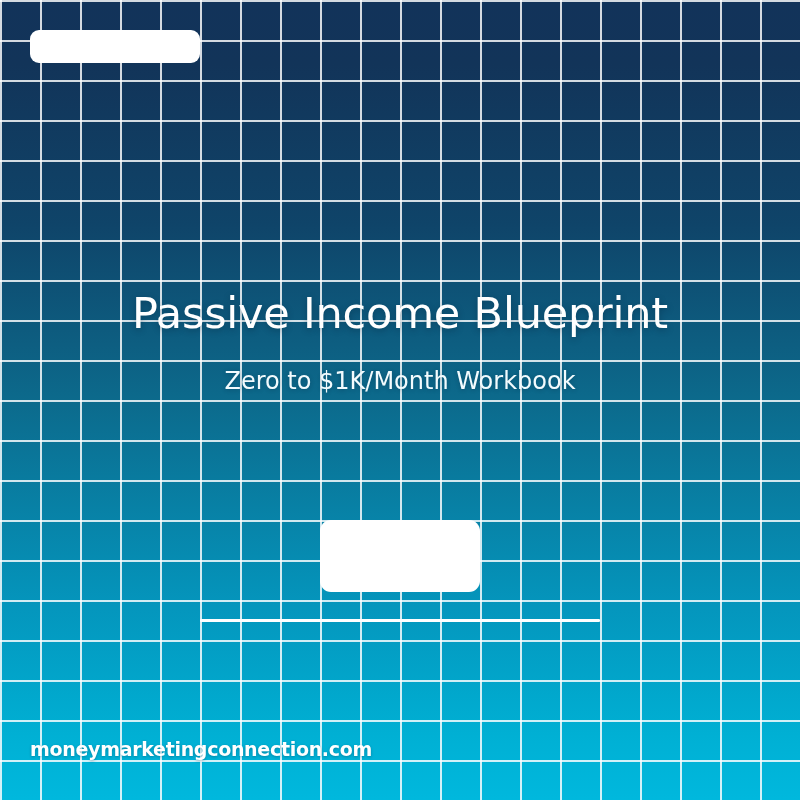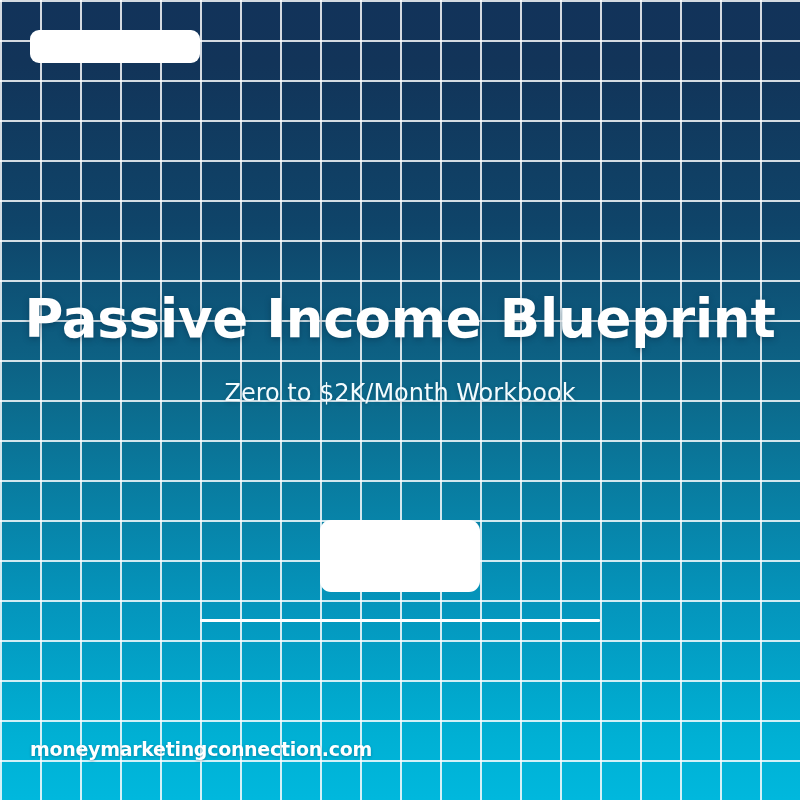--- a/index.html
+++ b/index.html
@@ -64,22 +64,22 @@
   #title-block {
     position: absolute;
     left: 0;
     right: 0;
     top: 288px;
     text-align: center;
   }
 
   #cover-title {
     margin: 0;
-    font-size: 53px;
-    font-weight: 700;
+    font-size: 43px;
+    font-weight: 400;
     line-height: 1.18;
     letter-spacing: -0.2px;
     color: #ffffff;
     text-shadow: 0 2px 6px rgba(3, 28, 52, 0.35);
   }
 
   #cover-subtitle {
     margin: 28px 0 0 0;
     font-size: 24px;
     font-weight: 400;
@@ -127,21 +127,21 @@
 <body>
 
 <div id="canvas">
 
   <div id="grid-overlay"></div>
 
   <div id="top-badge"></div>
 
   <div id="title-block">
     <h1 id="cover-title">Passive Income Blueprint</h1>
-    <p id="cover-subtitle">Zero to $2K/Month Workbook</p>
+    <p id="cover-subtitle">Zero to $1K/Month Workbook</p>
   </div>
 
   <div id="center-panel"></div>
 
   <div id="divider-rule"></div>
 
   <div id="watermark">moneymarketingconnection.com</div>
 
 </div>
 

